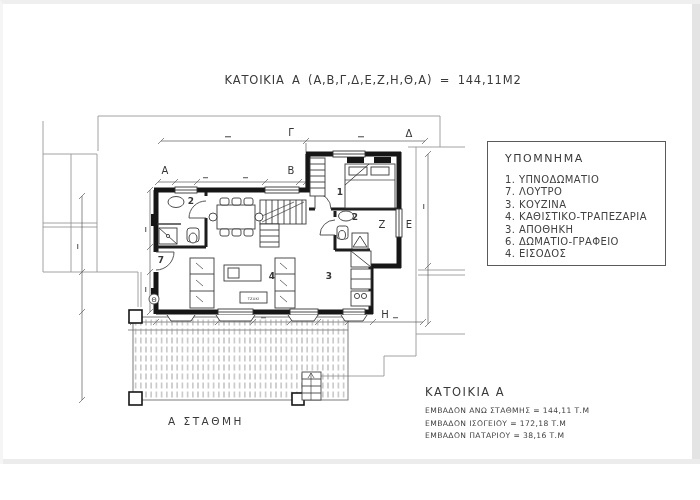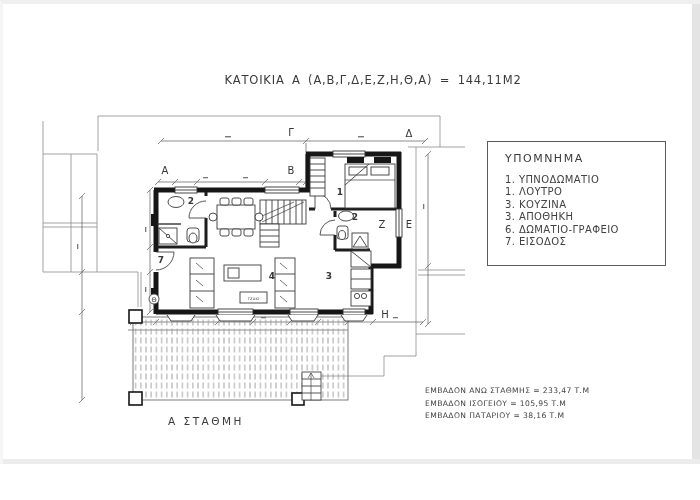--- a/index.html
+++ b/index.html
@@ -40,30 +40,32 @@
 
 <div class="page">
   <div class="edge-r"></div>
   <div class="edge-b"></div>
 
   <div class="title">ΚΑΤΟΙΚΙΑ  Α  (Α,Β,Γ,Δ,Ε,Ζ,Η,Θ,Α)  =  144,11Μ2</div>
 
   <div class="legend">
     <div class="legend-title">ΥΠΟΜΝΗΜΑ</div>
     <div class="legend-item">1. ΥΠΝΟΔΩΜΑΤΙΟ</div>
-    <div class="legend-item">1. ΛΟΥΤΡΟ</div>
+    <div class="legend-item">7. ΛΟΥΤΡΟ</div>
     <div class="legend-item">3. ΚΟΥΖΙΝΑ</div>
+    <div class="legend-item">4. ΚΑΘΙΣΤΙΚΟ-ΤΡΑΠΕΖΑΡΙΑ</div>
     <div class="legend-item">3. ΑΠΟΘΗΚΗ</div>
     <div class="legend-item">6. ΔΩΜΑΤΙΟ-ΓΡΑΦΕΙΟ</div>
-    <div class="legend-item">7. ΕΙΣΟΔΟΣ</div>
+    <div class="legend-item">4. ΕΙΣΟΔΟΣ</div>
   </div>
 
   <div class="summary">
-    <div class="summary-line">ΕΜΒΑΔΟΝ  ΑΝΩ  ΣΤΑΘΜΗΣ  =  233,47 Τ.Μ</div>
-    <div class="summary-line">ΕΜΒΑΔΟΝ  ΙΣΟΓΕΙΟΥ  =  105,95 Τ.Μ</div>
+    <div class="summary-title">ΚΑΤΟΙΚΙΑ  Α</div>
+    <div class="summary-line">ΕΜΒΑΔΟΝ  ΑΝΩ  ΣΤΑΘΜΗΣ  =  144,11 Τ.Μ</div>
+    <div class="summary-line">ΕΜΒΑΔΟΝ  ΙΣΟΓΕΙΟΥ  =  172,18 Τ.Μ</div>
     <div class="summary-line">ΕΜΒΑΔΟΝ  ΠΑΤΑΡΙΟΥ  =  38,16 Τ.Μ</div>
   </div>
 
   <div class="level-label">Α  ΣΤΑΘΜΗ</div>
 
   <svg width="700" height="500" viewBox="0 0 700 500" style="position:absolute;left:0;top:0;">
     <defs>
       <pattern id="deckHatch" width="5.2" height="9" patternUnits="userSpaceOnUse">
         <path d="M2.6,0.5 V6.5" stroke="#9a9a9a" stroke-width="0.9"></path>
       </pattern>

